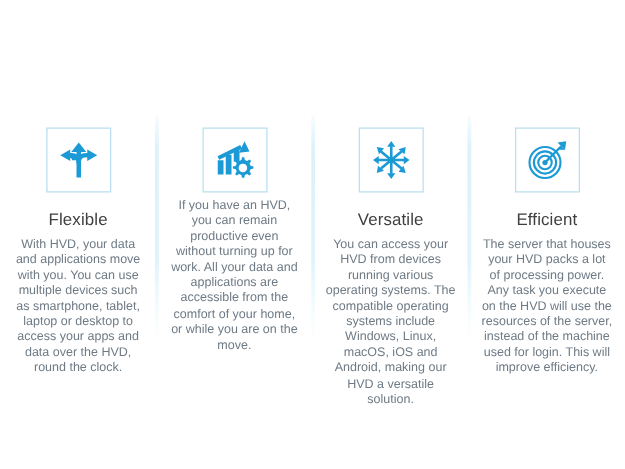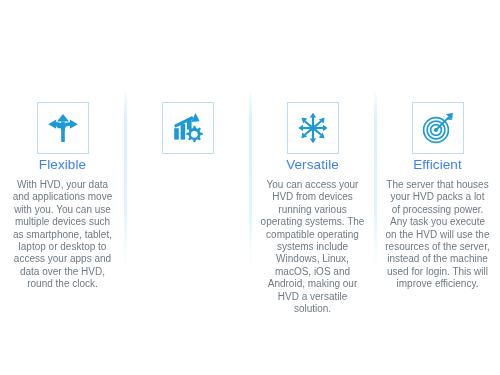--- a/index.html
+++ b/index.html
@@ -70,24 +70,24 @@
     align-items: center;
     justify-content: center;
     background: #ffffff;
   }
 
   .icon-frame svg {
     display: block;
   }
 
   .feature-title {
-    margin-top: 2px;
+    margin-top: 13px;
     font-size: 13.5px;
     font-weight: 400;
-    color: #3b82f6;
+    color: #404040;
     letter-spacing: 0.1px;
     line-height: 18px;
     text-align: right;
   }
 
   .feature-desc {
     margin-top: 5px;
     font-size: 10px;
     line-height: 12.4px;
     color: #6e7a85;
@@ -157,20 +157,21 @@
 
             <path d="M24.6 2.0 l4.0 8.2 l-8.4 0.9 z"></path>
 
             <path d="M24.6 16.0
                      l1.9 0 l0.55 2.5 l2.0 0.85 l2.1 -1.35 l1.35 1.35 l-1.35 2.1 l0.85 2.0 l2.5 0.55 l0 1.9 l-2.5 0.55 l-0.85 2.0 l1.35 2.1 l-1.35 1.35 l-2.1 -1.35 l-2.0 0.85 l-0.55 2.5 l-1.9 0 l-0.55 -2.5 l-2.0 -0.85 l-2.1 1.35 l-1.35 -1.35 l1.35 -2.1 l-0.85 -2.0 l-2.5 -0.55 l0 -1.9 l2.5 -0.55 l0.85 -2.0 l-1.35 -2.1 l1.35 -1.35 l2.1 1.35 l2.0 -0.85 z" transform="translate(-2.2,-2.0) scale(0.92) translate(2.4,2.2)"></path>
           </g>
 
           <circle cx="23.3" cy="23.3" r="3.4" fill="#ffffff"></circle>
         </svg>
       </div>
+      <div class="feature-desc">If you have an HVD, you can remain productive even without turning up for work. All your data and applications are accessible from the comfort of your home, or while you are on the move.</div>
     </div>
 
     <div class="feature-column">
       <div class="icon-frame">
         <svg width="34" height="34" viewBox="0 0 34 34" aria-hidden="true">
           <g stroke="#1b9ad6" stroke-width="2.1" fill="none" stroke-linecap="butt">
 
             <path d="M17 17 C17 13 17 11 17 6"></path>
             <path d="M17 17 C20 14.5 21.5 13.3 25.2 10.2"></path>
             <path d="M17 17 C21 17 23 17 28 17"></path>

